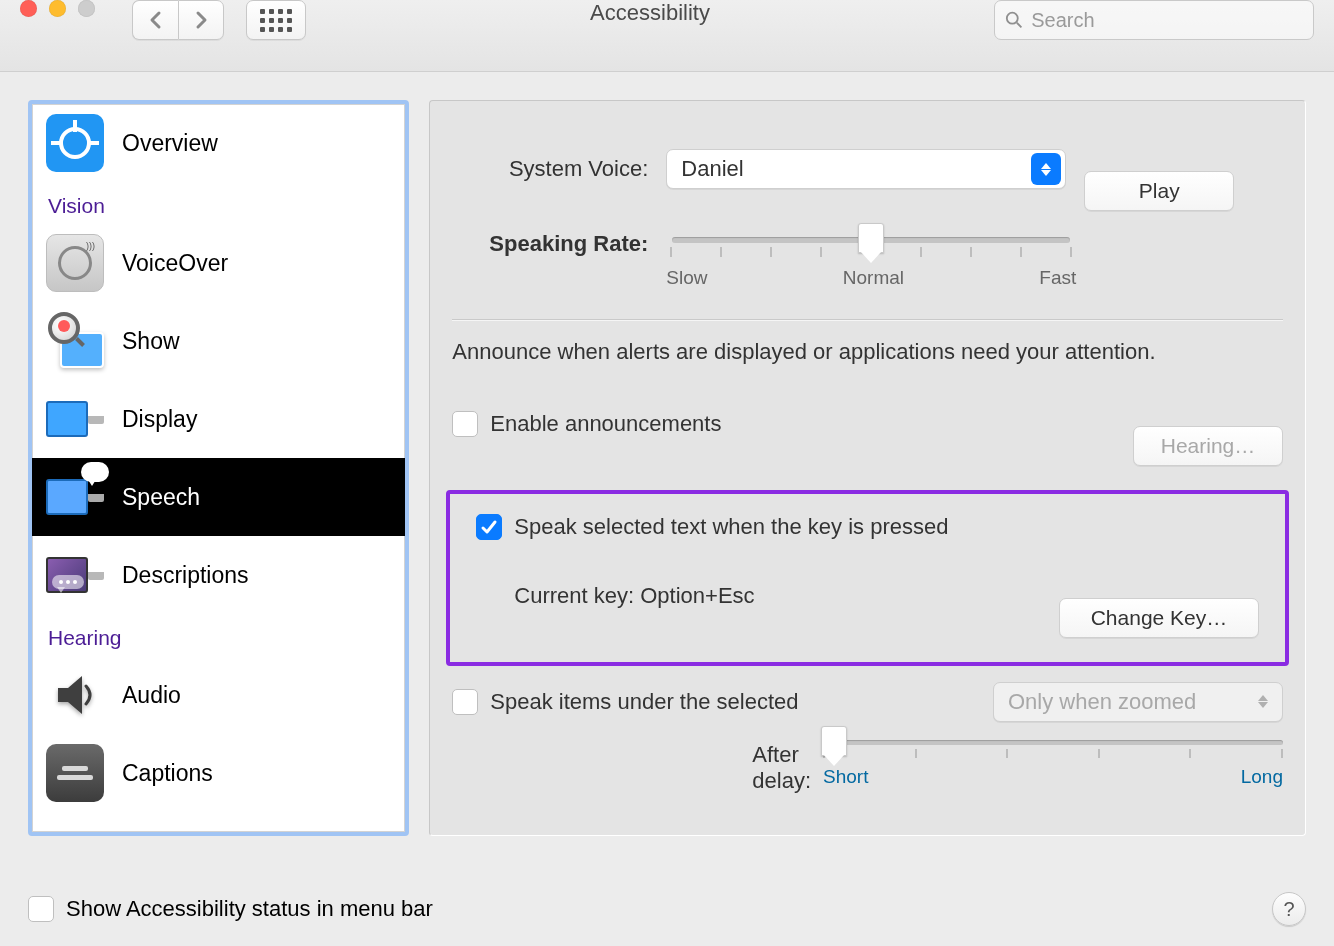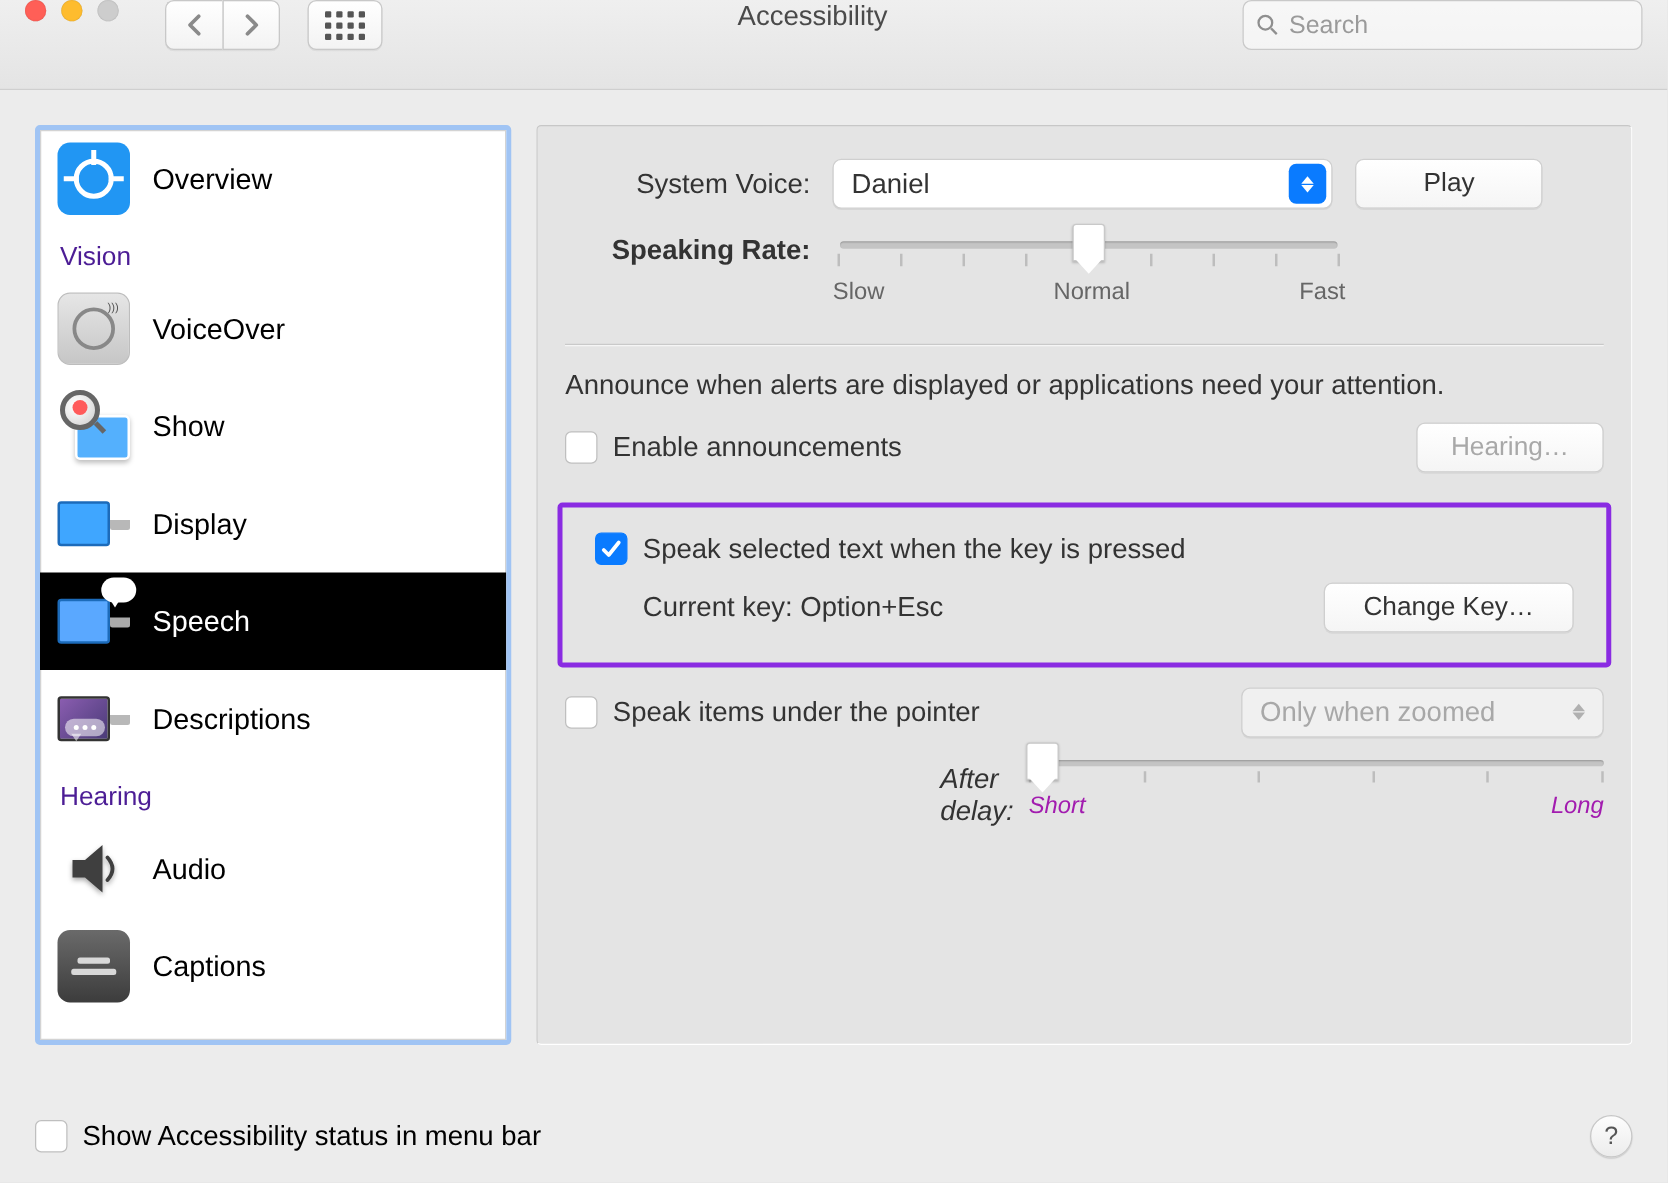--- a/index.html
+++ b/index.html
@@ -219,20 +219,21 @@
   .select .chev::before{border-bottom:6px solid #fff;}
   .select .chev::after{border-top:6px solid #fff;}
 
   .btn {
     height:40px;min-width:150px;
     background:linear-gradient(#ffffff,#f5f5f5);
     border:1px solid #cfcfcf;border-radius:7px;
     font-size:21px;color:#333;display:flex;align-items:center;justify-content:center;
     padding: 0 4px;
     box-shadow: 0 1px 0 rgba(0,0,0,.06);
+    margin-top: 44px;
   }
   .btn.disabled{color:#a8a8a8;}
 
   
   .srate { margin-top:6px; display:flex; gap:18px;}
   .srate > label{ width:196px; text-align:right;font-weight:bold;}
   .slider-wrap{ flex:1; max-width:410px; padding-top:6px;}
   .rail {
     height:6px;background:#c4c4c4;border-radius:3px;position:relative;margin:0 6px;
     box-shadow: inset 0 1px 1px rgba(0,0,0,.2);
@@ -265,30 +266,30 @@
   }
   .highlight .checkline{margin-bottom:14px;}
   .keyrow{display:flex;align-items:center;justify-content:space-between;padding-left:38px;}
 
   
   .select.disabled{color:#a8a8a8;background:#f0f0f0;}
   .select.disabled .chev{background:transparent;}
   .select.disabled .chev::before{border-bottom-color:#b0b0b0;}
   .select.disabled .chev::after{border-top-color:#b0b0b0;}
 
-  .delay-slider{margin-top:18px;display:flex;flex-direction:column;align-items:center;gap:4px;font-style:italic;}
+  .delay-slider{margin-top:18px;display:flex;flex-direction:column;align-items:center;gap:4px;}
   .delay-slider .rail2{width:460px;height:5px;background:#c4c4c4;border-radius:3px;position:relative;box-shadow:inset 0 1px 1px rgba(0,0,0,.2);}
   .delay-slider .ticks2{width:460px;display:flex;justify-content:space-between;margin-top:4px;}
   .delay-slider .ticks2 i{width:2px;height:9px;background:#bdbdbd;display:block;}
   .delay-slider .thumb2{
     position:absolute;top:-14px;left:-2px;width:26px;height:30px;background:#fff;
     border:1px solid #c9c9c9;border-radius:3px 3px 0 0;box-shadow:0 1px 2px rgba(0,0,0,.2);
   }
   .delay-slider .thumb2::after{content:"";position:absolute;bottom:-11px;left:1px;width:0;height:0;border-left:11px solid transparent;border-right:11px solid transparent;border-top:12px solid #fff;}
-  .delay-labels{display:flex;justify-content:space-between;font-size:19px;color:#a21caf;margin-top:8px;}
+  .delay-labels{display:flex;justify-content:space-between;font-size:19px;color:#0369a1;margin-top:8px;}
   .delay-wrap{padding-left:300px;position:relative;}
 
   
   .bottombar{
     position:absolute;left:28px;right:28px;bottom:20px;
     display:flex;align-items:center;justify-content:space-between;
   }
   .help{
     width:34px;height:34px;border-radius:50%;
     background:linear-gradient(#fdfdfd,#ececec);
@@ -480,21 +481,21 @@
       </div>
       <div class="keyrow">
         <span>Current key: Option+Esc</span>
         <div class="btn" style="min-width:200px">Change Key…</div>
       </div>
     </div>
 
     <div style="display:flex;align-items:center;justify-content:space-between;gap:20px;">
       <div class="checkline">
         <span class="chk"></span>
-        <span>Speak items under the pointer</span>
+        <span>Speak items under the selected</span>
       </div>
       <div class="select disabled" style="max-width:290px">
         <span>Only when zoomed</span>
         <span class="chev"></span>
       </div>
     </div>
 
     <div class="delay-wrap">
       <div class="delay-slider">
         <div style="display:flex;align-items:flex-start;gap:12px;">

